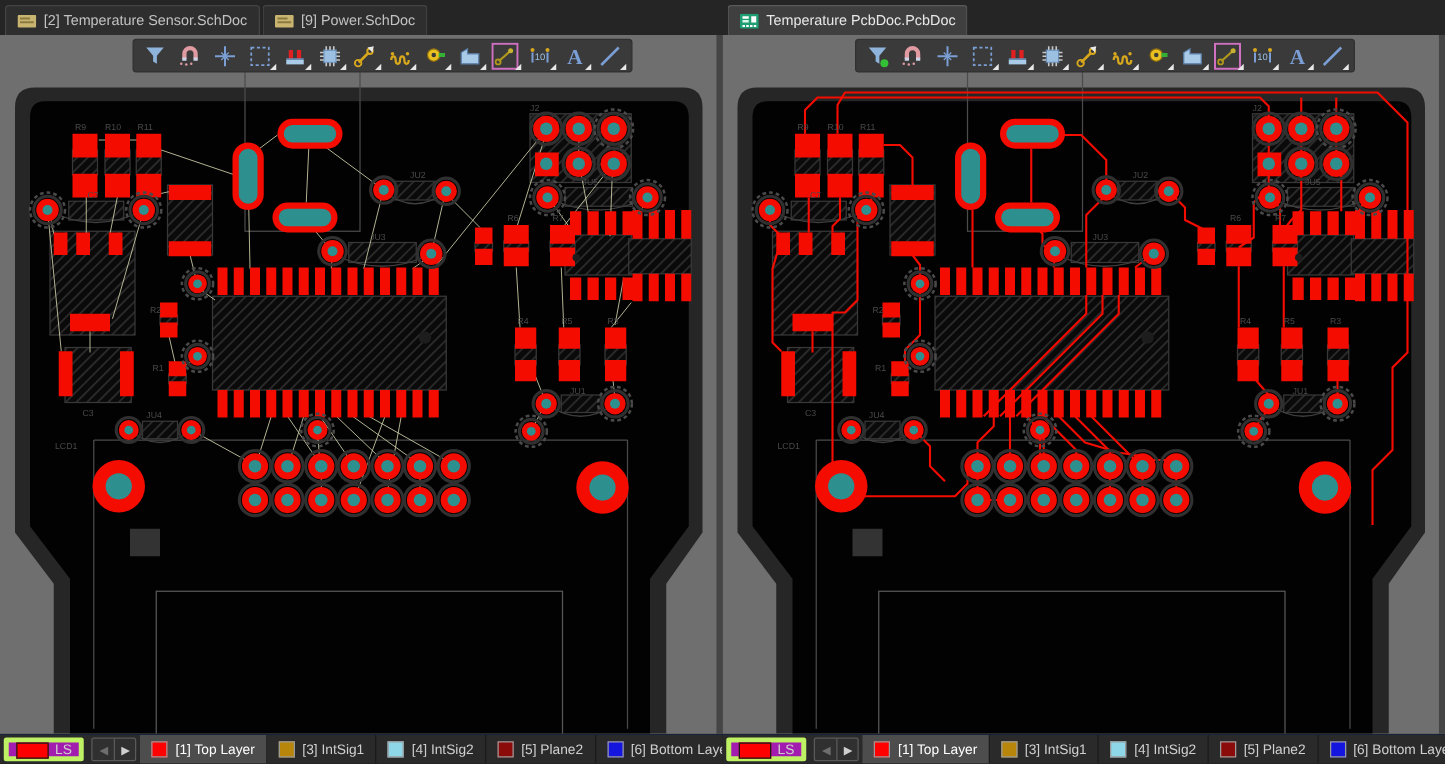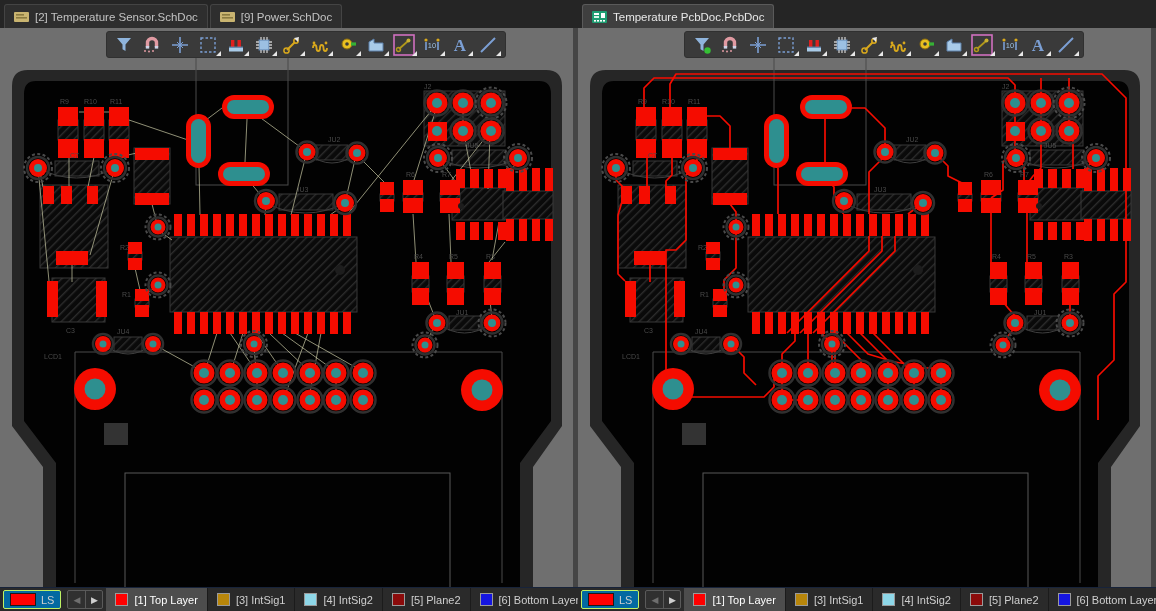--- a/index.html
+++ b/index.html
@@ -12,21 +12,21 @@
   .tab.active{background:#3f3f3f;color:#e8e8e8;border-color:#5a5a5a;}
   .docicon{width:15px;height:12px;flex:none;}
   .workspace{flex:1;position:relative;background:#6f6f6f;border-right:5px solid #454545;overflow:hidden;}
   .toolbar{position:absolute;left:84px;top:3px;height:27px;background:#3a3a3a;border:1px solid #303030;border-radius:3px;
            display:flex;align-items:center;padding:0 3px;z-index:5;margin-left:22px;}
   .tbtn{width:28px;height:25px;position:relative;display:flex;align-items:center;justify-content:center;}
   .tbtn svg{display:block;}
   .tri{position:absolute;right:1px;bottom:1px;width:0;height:0;border-left:5px solid transparent;border-bottom:5px solid #e8e8e8;}
   .boardsvg{position:absolute;left:0;top:0;}
   .layerbar{height:24px;background:#2a2a2a;border-top:1px solid #17233a;display:flex;align-items:stretch;flex:none;overflow:hidden;font-size:11px;color:#cfcfcf;}
-  .lsbox{display:flex;align-items:center;gap:5px;margin:2px 3px;padding:0 6px;border:1px solid #bef264;border-radius:2px;background:#0369a1;}
+  .lsbox{display:flex;align-items:flex-start;gap:5px;margin:2px 3px;padding:0 6px;border:4px solid #bef264;border-radius:2px;background:#a21caf;}
   .lsswatch{width:26px;height:13px;border:1px solid #1a1a1a;}
   .arrbox{display:flex;align-items:stretch;margin:2px 3px;border:1px solid #5a5a5a;border-radius:2px;background:#303030;}
   .arr{width:17px;display:flex;align-items:center;justify-content:center;font-size:9px;}
   .arr.dis{color:#6e6e6e;}
   .arr+.arr{border-left:1px solid #5a5a5a;}
   .ltab{display:flex;align-items:center;gap:6px;padding:0 9px;border-right:1px solid #1b1b1b;white-space:nowrap;}
   .ltab.active{background:#4d4d4d;color:#fff;font-weight:normal;}
   .lchip{width:13px;height:13px;border:1px solid #9a9a9a;flex:none;}
 </style>
 </head>

